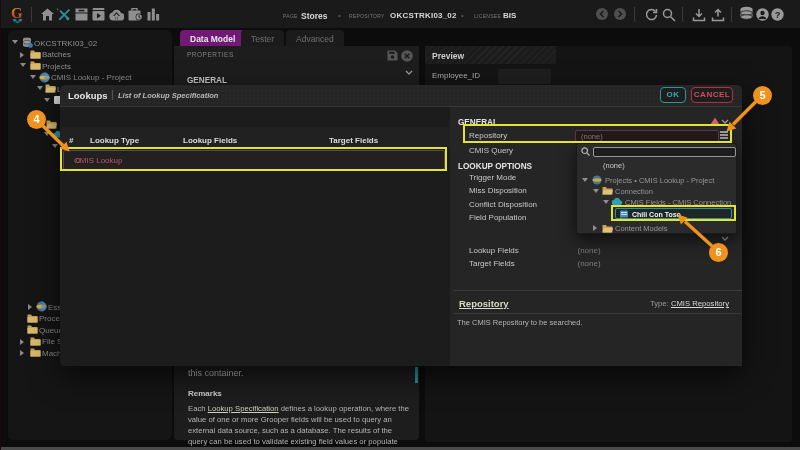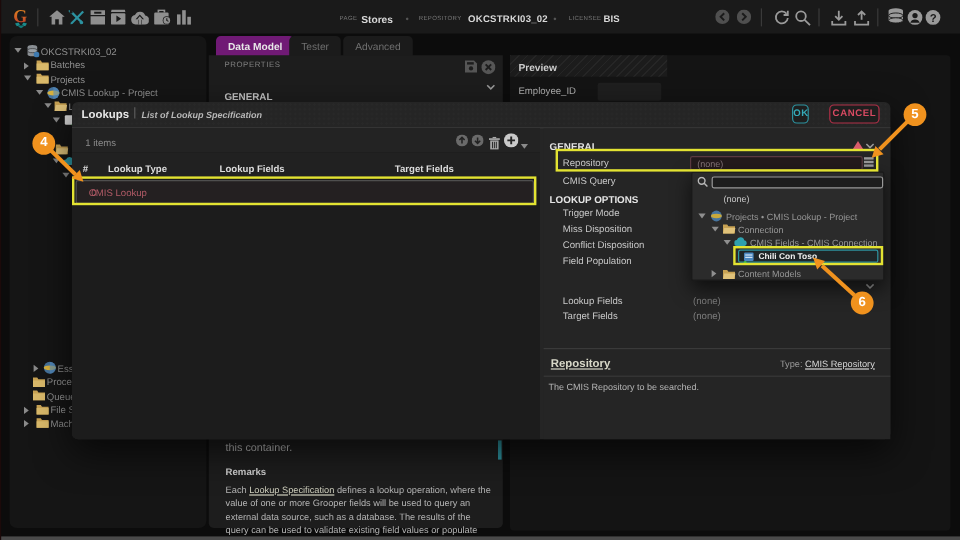--- a/index.html
+++ b/index.html
@@ -29,21 +29,21 @@
   
   #modal { left:60px; top:85px; width:682px; height:281px; background:#252525; border-radius:5px;
     box-shadow:0 10px 30px rgba(0,0,0,0.65); }
   #mhead { position:absolute; left:0; top:0; width:100%; height:22px; border-bottom:1px solid #383838;
     background-image:radial-gradient(rgba(255,255,255,0.016) 1px, transparent 1px); background-size:4px 4px; }
   #mtitle { position:absolute; left:8px; top:5px; font-size:9.5px; font-weight:bold; color:#e8e8e8; }
   #msub { position:absolute; left:50px; top:5.5px; font-size:7.5px; font-style:italic; font-weight:bold; color:#b8b8b8; }
   #mpipe { position:absolute; left:51px; top:4px; font-size:10px; color:#666; }
   .btn { position:absolute; top:2px; height:16px; border-radius:4px; font-size:8px; font-weight:bold;
     text-align:center; letter-spacing:.5px; background:#1e1e1e; }
-  #btnok { left:600px; width:14px; line-height:14px; border:1.5px solid #2d93a0; color:#35aab8; }
+  #btnok { left:600px; width:26px; line-height:14px; border:1.5px solid #2d93a0; color:#35aab8; }
   #btncancel { left:631px; width:42px; line-height:14px; border:1.5px solid #b13048; color:#d84a62; }
   
   #mlist { position:absolute; left:0; top:22px; width:390px; height:259px; background:#1c1c1c; border-radius:0 0 0 5px; }
   #mtoolbar { position:absolute; left:0; top:0; width:100%; height:20px; background:#232323; }
   #items { position:absolute; left:11px; top:7.5px; font-size:8px; color:#8a8a8a; }
   #lheader { position:absolute; left:0; top:20px; width:100%; height:20px; background:#212121;
      font-size:8px; font-weight:bold; color:#dcdcdc; }
   #lheader span { position:absolute; top:8.5px; }
   .selrow { position:absolute; left:3px; top:43px; width:382px; height:20px; background:#242021;
      border:1px solid #4f4f4f; border-radius:2px; font-size:8px; color:#b05a66; }
@@ -334,42 +334,20 @@
 
   <div id="modal" class="abs">
     <div id="mhead">
       <span id="mtitle">Lookups</span>
       <span id="mpipe">|</span>
       <span id="msub" style="left:58px;">List of Lookup Specification</span>
       <div class="btn" id="btnok">OK</div>
       <div class="btn" id="btncancel">CANCEL</div>
     </div>
     <div id="mlist">
-      <div id="mtoolbar">
-        <span id="items">1 items</span>
-        <svg class="abs" style="left:320px; top:5px;" width="10" height="10" viewBox="0 0 10 10">
-          <circle cx="5" cy="5" r="5" fill="#6a6a6a"></circle>
-            <path d="M5 2.5 V7.5 M2.8 4.7 L5 2.5 L7.2 4.7" stroke="#222" stroke-width="1.3" fill="none"></path>
-        </svg>
-        <svg class="abs" style="left:333px; top:5px;" width="10" height="10" viewBox="0 0 10 10">
-          <circle cx="5" cy="5" r="5" fill="#6a6a6a"></circle>
-            <path d="M5 2.5 V7.5 M2.8 5.3 L5 7.5 L7.2 5.3" stroke="#222" stroke-width="1.3" fill="none"></path>
-        </svg>
-        <svg class="abs" style="left:347px; top:7px;" width="10" height="11" viewBox="0 0 10 11">
-          <rect x="1.5" y="3" width="7" height="7.5" fill="#a8a8a8"></rect>
-          <rect x="0.5" y="1.2" width="9" height="1.4" fill="#a8a8a8"></rect>
-          <rect x="3.5" y="0" width="3" height="1.2" fill="#a8a8a8"></rect>
-          <path d="M3.4 4.2 V9.5 M5 4.2 V9.5 M6.6 4.2 V9.5" stroke="#252525" stroke-width="0.8"></path>
-        </svg>
-        <svg class="abs" style="left:360px; top:3.5px;" width="12" height="12" viewBox="0 0 12 12">
-          <circle cx="6" cy="6" r="6" fill="#c9c9c9"></circle>
-            <path d="M6 2.8 V9.2 M2.8 6 H9.2" stroke="#252525" stroke-width="1.6"></path>
-        </svg>
-        <div class="abs" style="left:374px; top:13px; width:0; height:0; border-left:3px solid transparent; border-right:3px solid transparent; border-top:4px solid #8a8a8a;"></div>
-      </div>
       <div id="lheader">
         <span style="left:9px;">#</span>
         <span style="left:30px;">Lookup Type</span>
         <span style="left:123px;">Lookup Fields</span>
         <span style="left:269px;">Target Fields</span>
       </div>
       <div class="selrow">
         <span style="left:12px;">0</span>
         <span style="left:10px;">CMIS Lookup</span>
       </div>

